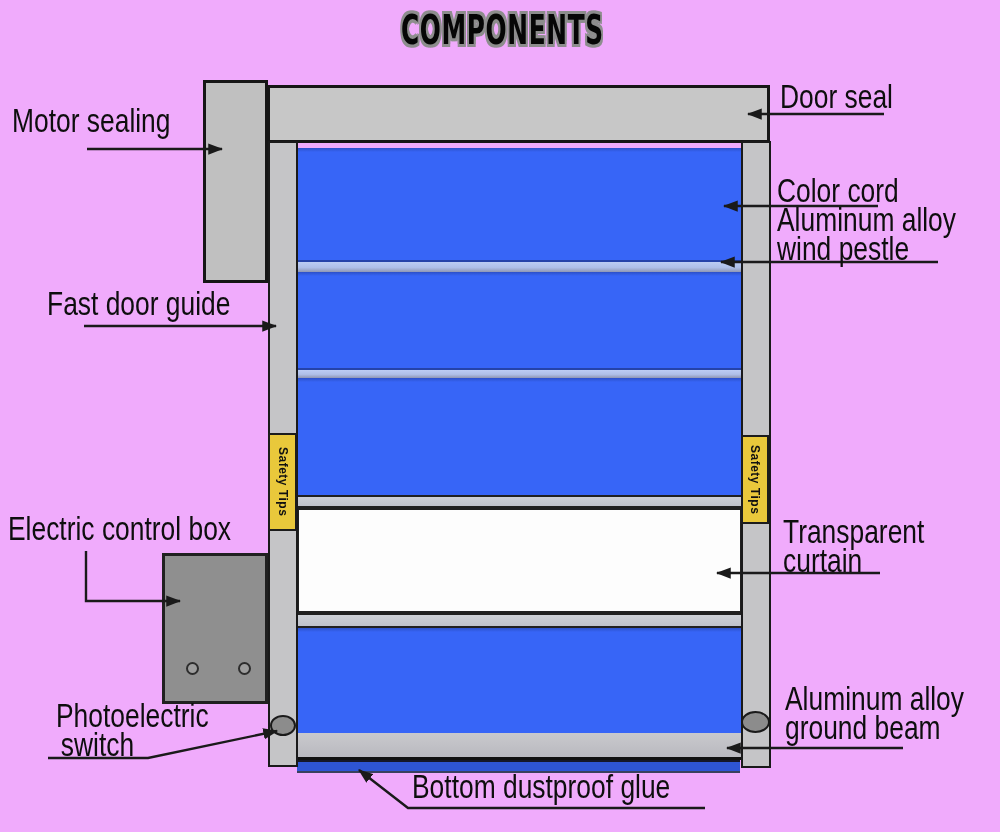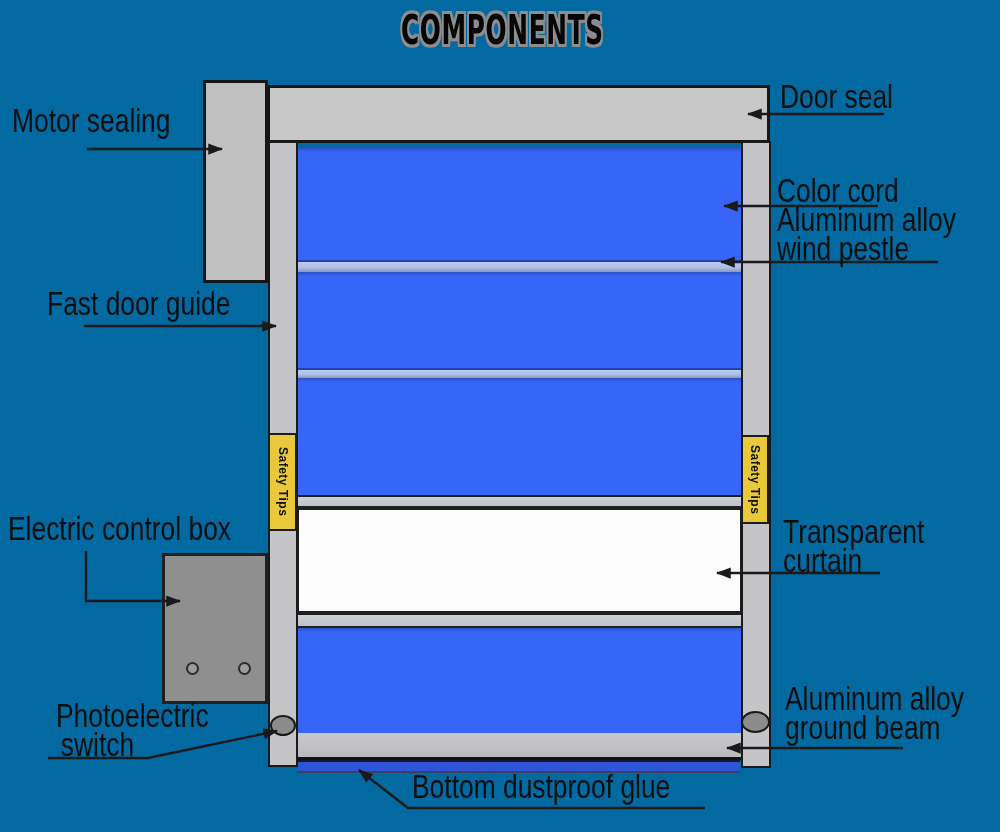--- a/index.html
+++ b/index.html
@@ -1,17 +1,17 @@
 <!DOCTYPE html>
 <html><head>
 <meta charset="utf-8">
 <style>
   html,body{margin:0;padding:0;background:#ffffff;}
   #canvas{
-    position:relative;width:1000px;height:832px;background:#0369a1;overflow:hidden;
+    position:relative;width:1000px;height:832px;background:#f0abfc;overflow:hidden;
     font-family:"Liberation Sans",sans-serif;
   }
   
   .title{
     position:absolute;left:401px;top:10px;
     font-family:"DejaVu Sans",sans-serif;font-weight:bold;font-size:40px;line-height:1;
     color:#060606;white-space:nowrap;
     transform:scaleX(0.62);transform-origin:0 0;letter-spacing:1px;
     text-shadow:-3px -3px 0 #8d8d8d,3px -3px 0 #8d8d8d,-3px 3px 0 #8d8d8d,3px 3px 0 #8d8d8d,
                  0 -3px 0 #8d8d8d,0 3px 0 #8d8d8d,-3px 0 0 #8d8d8d,3px 0 0 #8d8d8d;

